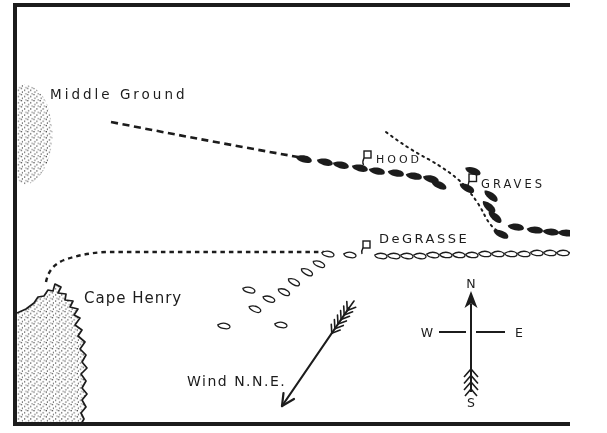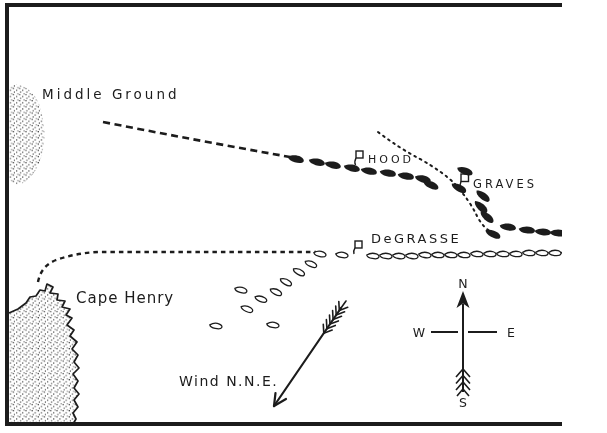--- a/index.html
+++ b/index.html
@@ -1,17 +1,17 @@
 <!DOCTYPE html>
 <html><head>
 <meta charset="utf-8">
 <style>
   html,body{margin:0;padding:0;background:#ffffff;}
   #map-wrap{position:relative;width:562px;height:433px;background:#ffffff;overflow:hidden;
-            font-family:"DejaVu Sans", sans-serif;}
+            font-family:"DejaVu Sans", sans-serif;padding-left:8px;}
   svg{display:block;}
   .ink-stroke{stroke:#1c1c1c;fill:none;}
   .map-label{fill:#1c1c1c;}
   .lbl-middle-ground{font-size:13.5px;letter-spacing:3px;}
   .lbl-cape-henry{font-size:15px;letter-spacing:1px;}
   .lbl-hood{font-size:11px;letter-spacing:3px;}
   .lbl-graves{font-size:11.5px;letter-spacing:3px;}
   .lbl-degrasse{font-size:13px;letter-spacing:2.5px;}
   .lbl-wind{font-size:14px;letter-spacing:1.5px;}
   .lbl-compass{font-size:12.5px;letter-spacing:0;}

